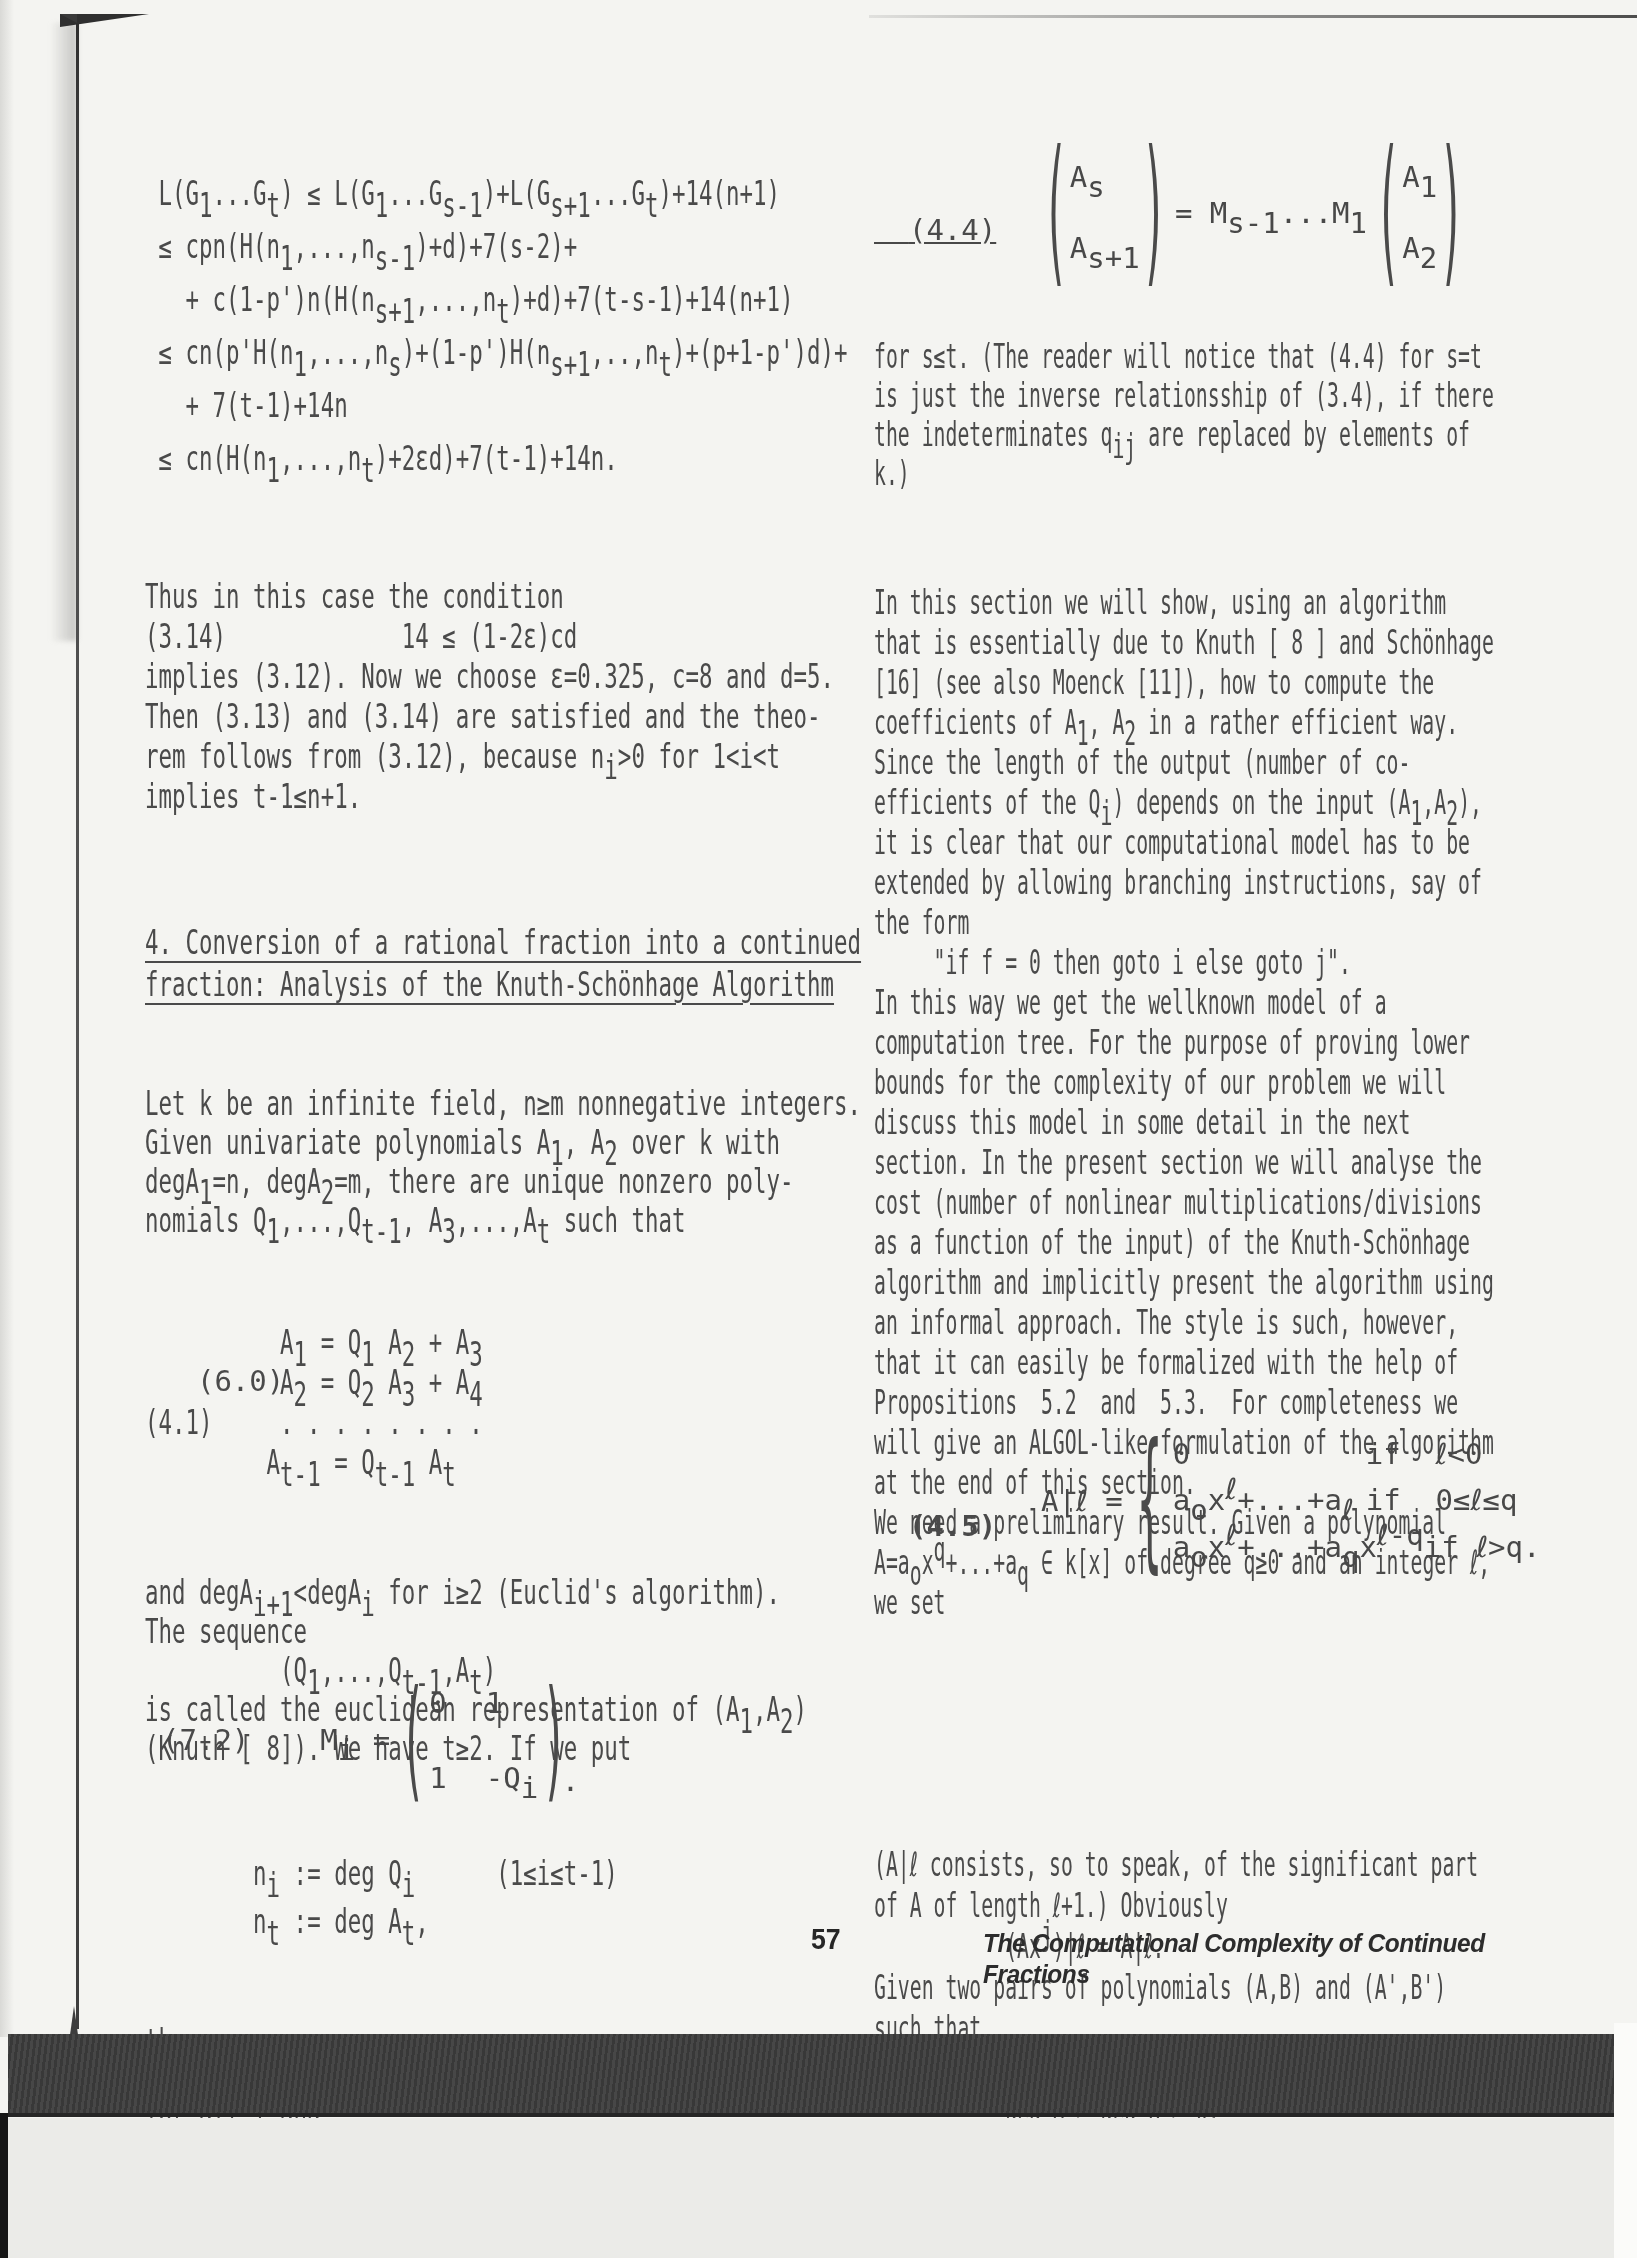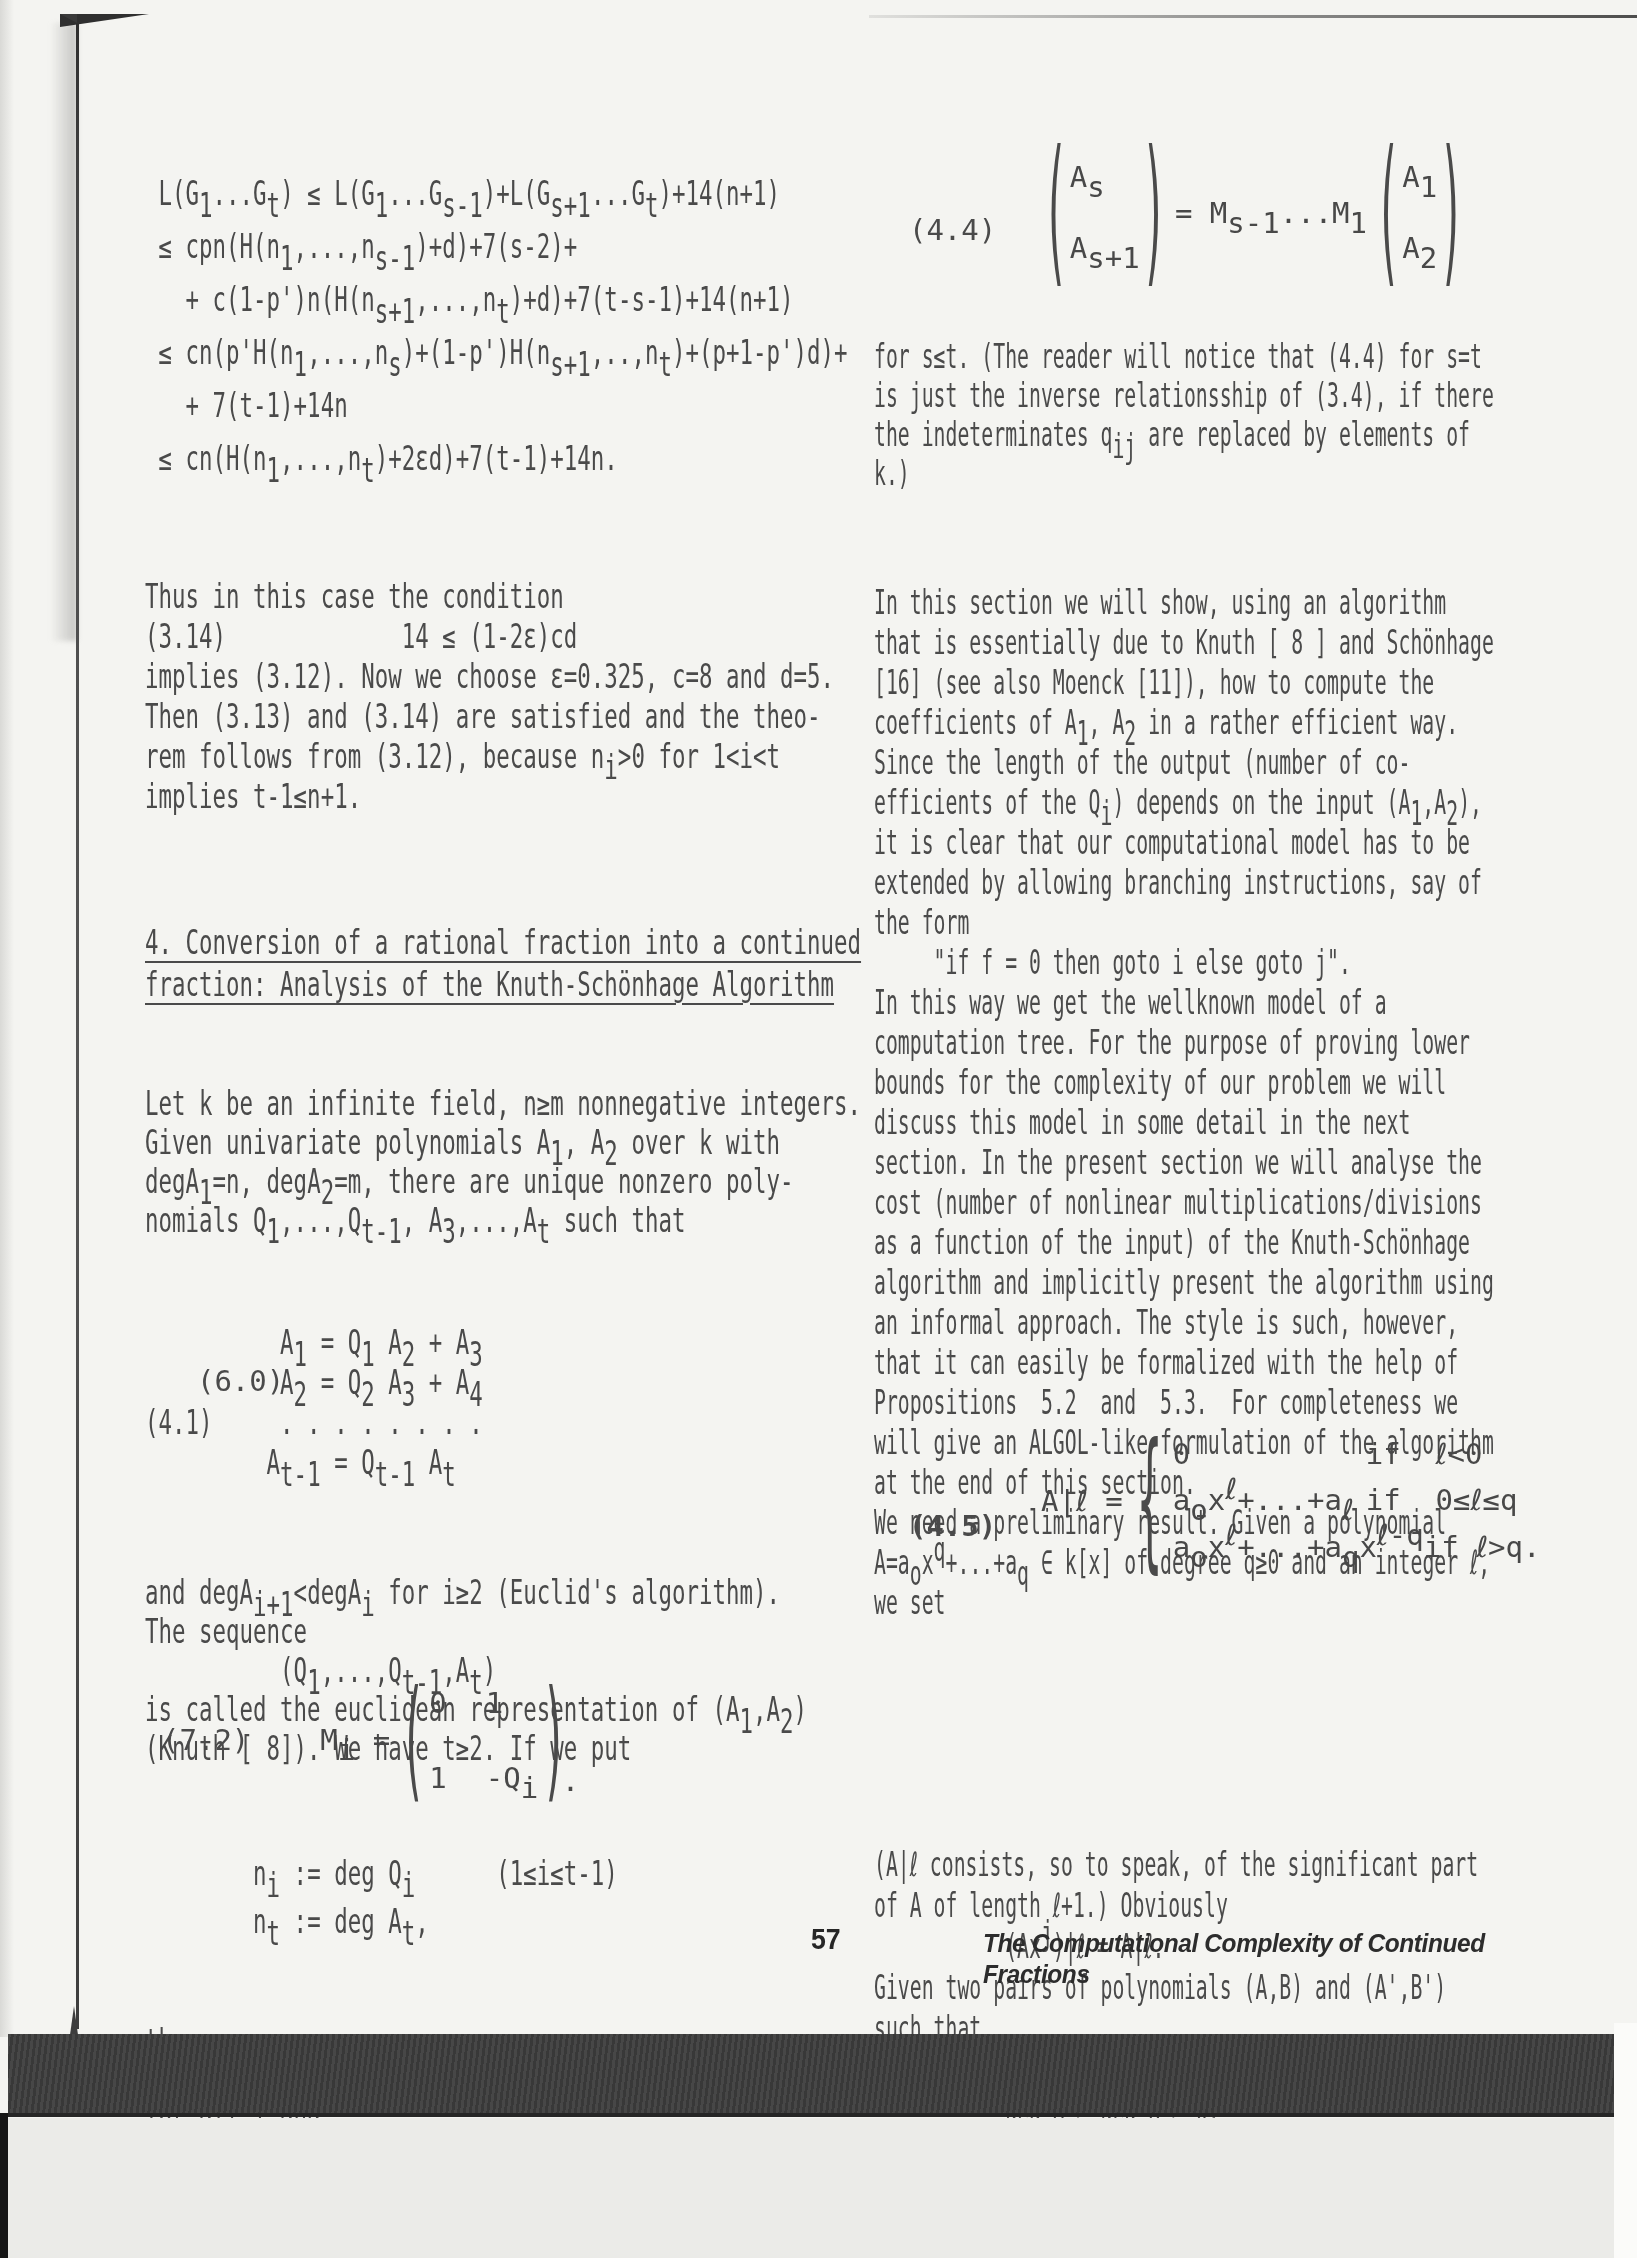--- a/index.html
+++ b/index.html
@@ -117,21 +117,21 @@
   <span class="bp">)</span>
   <span style="align-self:flex-end;">.</span>
 </div>
 
 <div id="col-right" class="col">
   <div class="lines lh40"><div class="line">for s≤t. (The reader will notice that (4.4) for s=t</div><div class="line">is just the inverse relationsship of (3.4), if there</div><div class="line">the indeterminates q<span class="s">ij</span> are replaced by elements of</div><div class="line">k.)</div></div>
   <div class="lines lh41 mt12"><div class="line">In this section we will show, using an algorithm</div><div class="line">that is essentially due to Knuth [ 8 ] and Schönhage</div><div class="line">[16] (see also Moenck [11]), how to compute the</div><div class="line">coefficients of A<span class="s">1</span>, A<span class="s">2</span> in a rather efficient way.</div><div class="line">Since the length of the output (number of co-</div><div class="line">efficients of the Q<span class="s">i</span>) depends on the input (A<span class="s">1</span>,A<span class="s">2</span>),</div><div class="line">it is clear that our computational model has to be</div><div class="line">extended by allowing branching instructions, say of</div><div class="line">the form</div><div class="line">     "if f = 0 then goto i else goto j".</div><div class="line">In this way we get the wellknown model of a</div><div class="line">computation tree. For the purpose of proving lower</div><div class="line">bounds for the complexity of our problem we will</div><div class="line">discuss this model in some detail in the next</div><div class="line">section. In the present section we will analyse the</div><div class="line">cost (number of nonlinear multiplications/divisions</div><div class="line">as a function of the input) of the Knuth-Schönhage</div><div class="line">algorithm and implicitly present the algorithm using</div><div class="line">an informal approach. The style is such, however,</div><div class="line">that it can easily be formalized with the help of</div><div class="line">Propositions  5.2  and  5.3.  For completeness we</div><div class="line">will give an ALGOL-like formulation of the algorithm</div><div class="line">at the end of this section.</div><div class="line">We need a preliminary result. Given a polynomial</div><div class="line">A=a<span class="s">o</span>x<span class="p">q</span>+...+a<span class="s">q</span> ∈ k[x] of degree q≥0 and an integer ℓ,</div><div class="line">we set</div></div>
   <div class="lines lh42 mt145"><div class="line">(A|ℓ consists, so to speak, of the significant part</div><div class="line">of A of length ℓ+1.) Obviously</div><div class="line">           (Ax<span class="p">j</span>)|ℓ = A|ℓ.</div><div class="line">Given two pairs of polynomials (A,B) and (A',B')</div><div class="line">such that</div><div class="line">           deg A ≥ deg B ≥ 0</div><div class="line">           deg A'≥ deg B'≥ 0,</div></div>
 </div>
 
-<div class="eqabs" style="left:874px;top:179px;">
+<div class="eqabs" style="left:874px;top:179px;text-decoration:underline;">
   <span class="eqlabel">(4.4)</span>
 </div>
 <div class="eqabs eqrow" style="left:1048px;top:116px;height:193px;">
   <span class="bp v">(</span>
   <div class="veccol">
     <span class="vcell">A<span class="s">s</span></span>
     <span class="vcell">A<span class="s">s+1</span></span>
   </div>
   <span class="bp v">)</span>
   <span style="margin:0 13.5px;">= M<span class="s">s-1</span>...M<span class="s">1</span></span>

